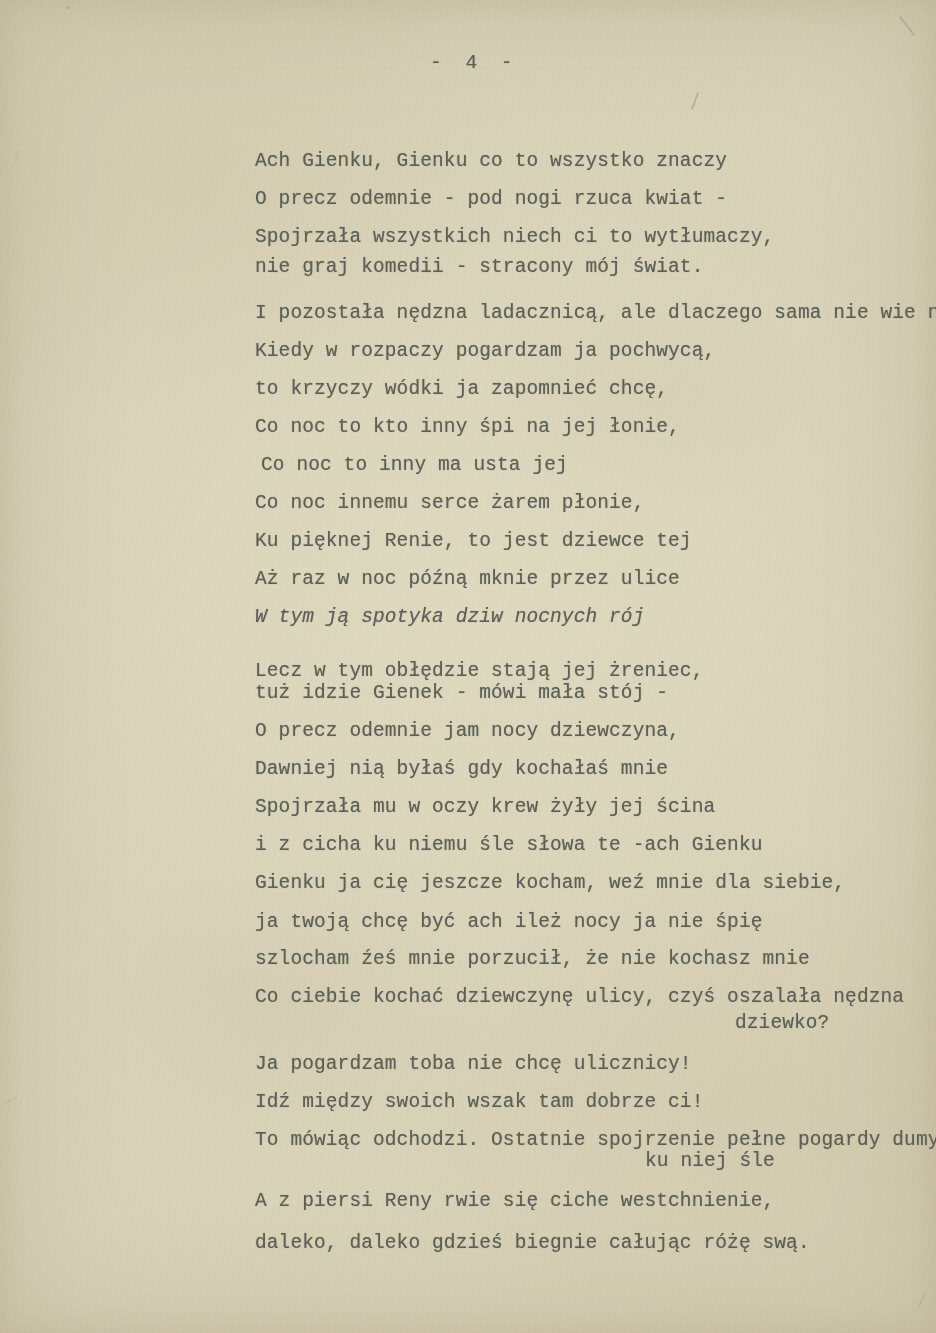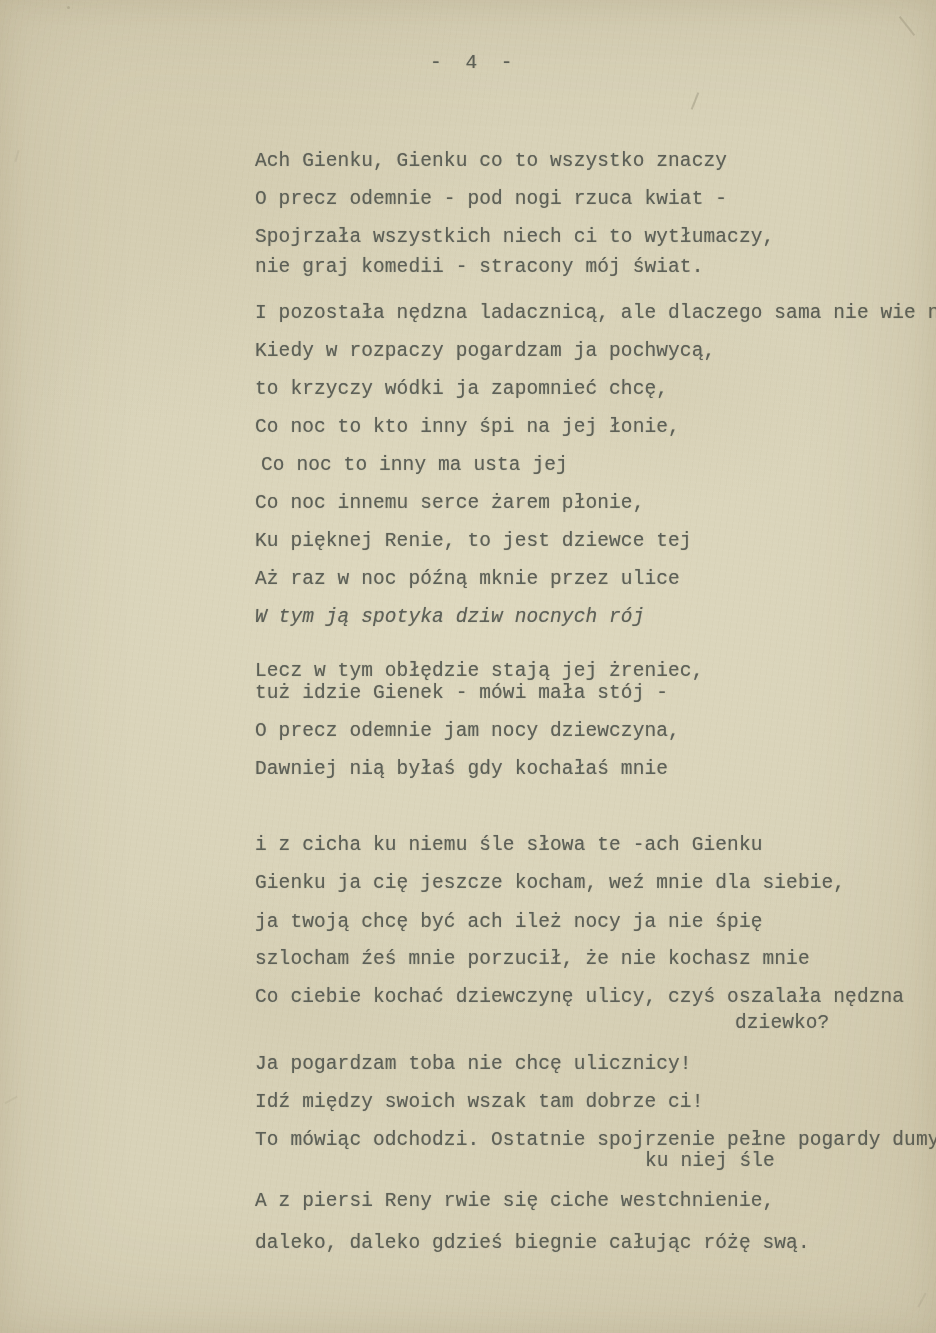--- a/index.html
+++ b/index.html
@@ -87,20 +87,21 @@
       <div class="line" style="top: 416px; left: 255px;">Co noc to kto inny śpi na jej łonie,</div>
       <div class="line" style="top: 454px; left: 261px;">Co noc to inny ma usta jej</div>
       <div class="line" style="top: 492px; left: 255px; font-family: Liberation Mono, monospace;">Co noc innemu serce żarem płonie,</div>
       <div class="line" style="top: 530px; left: 255px;">Ku pięknej Renie, to jest dziewce tej</div>
       <div class="line" style="top: 568px; left: 255px;">Aż raz w noc późną mknie przez ulice</div>
       <div class="line" style="top: 606px; left: 255px; font-style: italic;">W tym ją spotyka dziw nocnych rój</div>
       <div class="line" style="top: 644px; left: 255px; margin-top: 16px;">Lecz w tym obłędzie stają jej żreniec,</div>
       <div class="line" style="top: 682px; left: 255px;">tuż idzie Gienek - mówi mała stój -</div>
       <div class="line" style="top: 720px; left: 255px;">O precz odemnie jam nocy dziewczyna,</div>
       <div class="line" style="top: 758px; left: 255px;">Dawniej nią byłaś gdy kochałaś mnie</div>
+      <div class="line" style="top: 796px; left: 255px;">Spojrzała mu w oczy krew żyły jej ścina</div>
       <div class="line" style="top: 834px; left: 255px;">i z cicha ku niemu śle słowa te -ach Gienku</div>
       <div class="line" style="top: 872px; left: 255px;">Gienku ja cię jeszcze kocham, weź mnie dla siebie,</div>
       <div class="line" style="top: 911px; left: 255px;">ja twoją chcę być ach ileż nocy ja nie śpię</div>
       <div class="line" style="top: 948px; left: 255px;">szlocham źeś mnie porzucił, że nie kochasz mnie</div>
       <div class="line" style="top: 986px; left: 255px;">Co ciebie kochać dziewczynę ulicy, czyś oszalała nędzna</div>
       <div class="line" style="top: 1012px; left: 735px;">dziewko?</div>
       <div class="line" style="top: 1053px; left: 255px;">Ja pogardzam toba nie chcę ulicznicy!</div>
       <div class="line" style="top: 1091px; left: 255px;">Idź między swoich wszak tam dobrze ci!</div>
       <div class="line" style="top: 1129px; left: 255px;">To mówiąc odchodzi. Ostatnie spojrzenie pełne pogardy dumy</div>
       <div class="line" style="top: 1150px; left: 645px;">ku niej śle</div>

